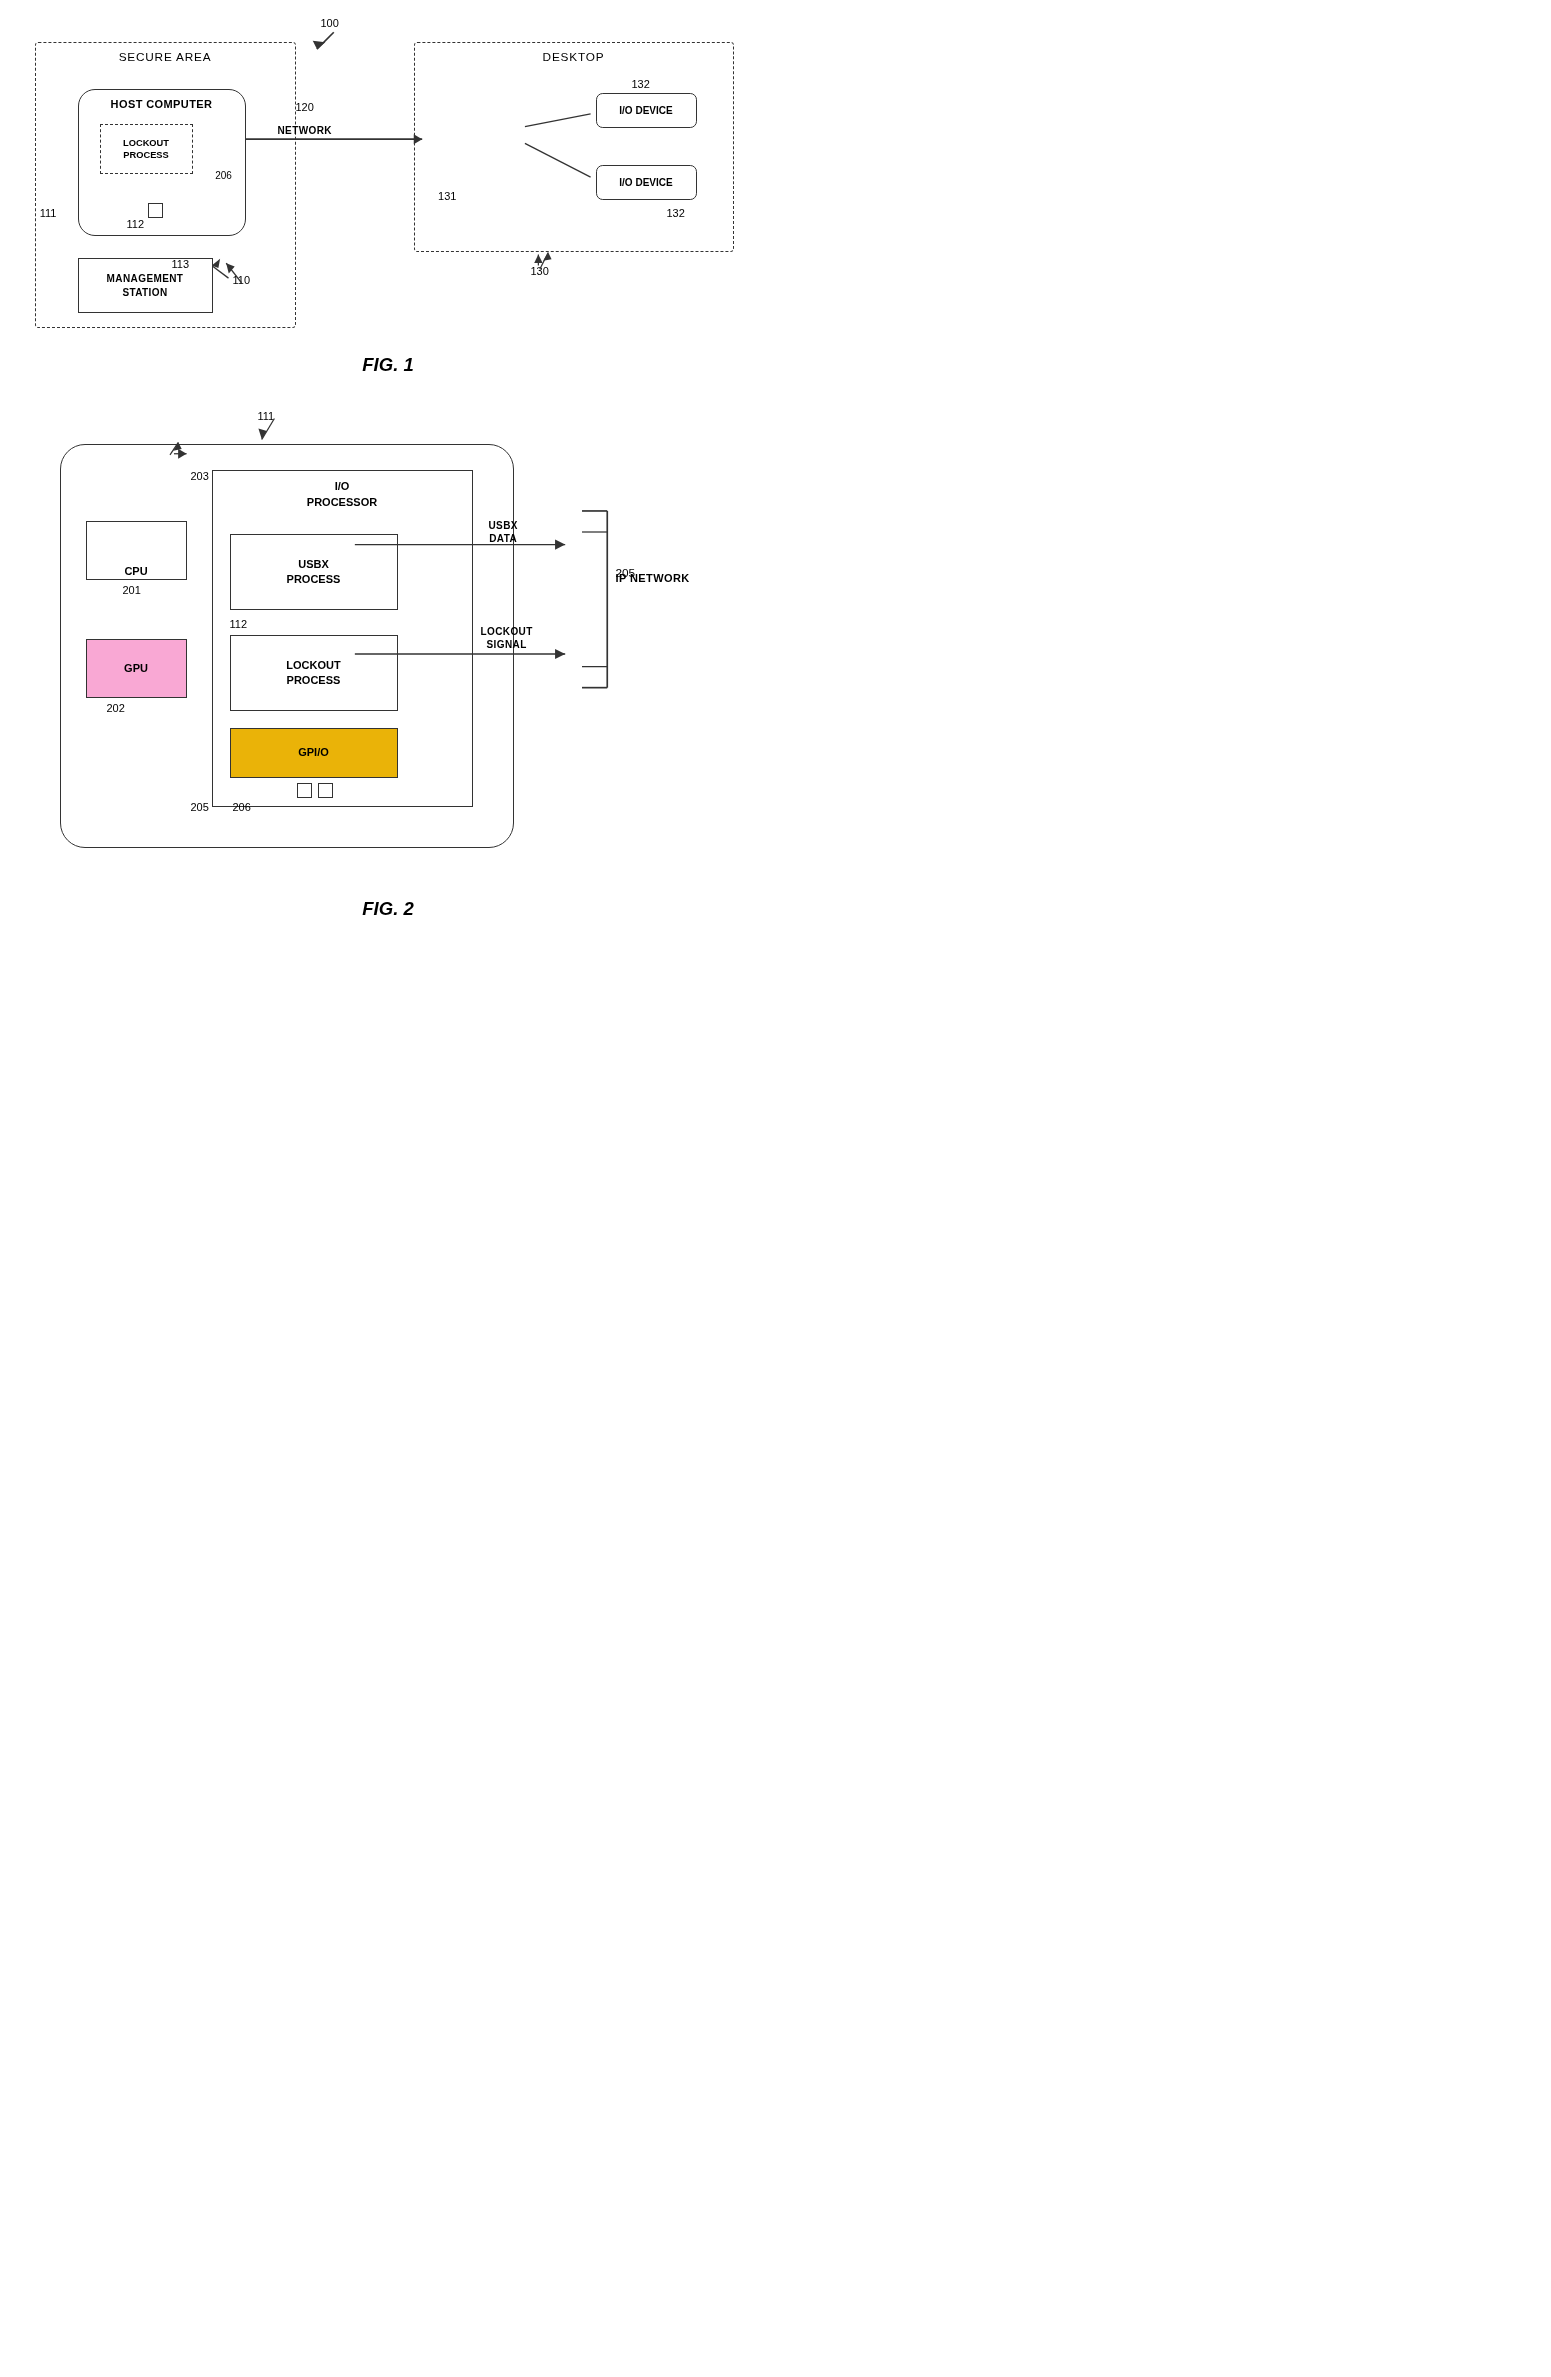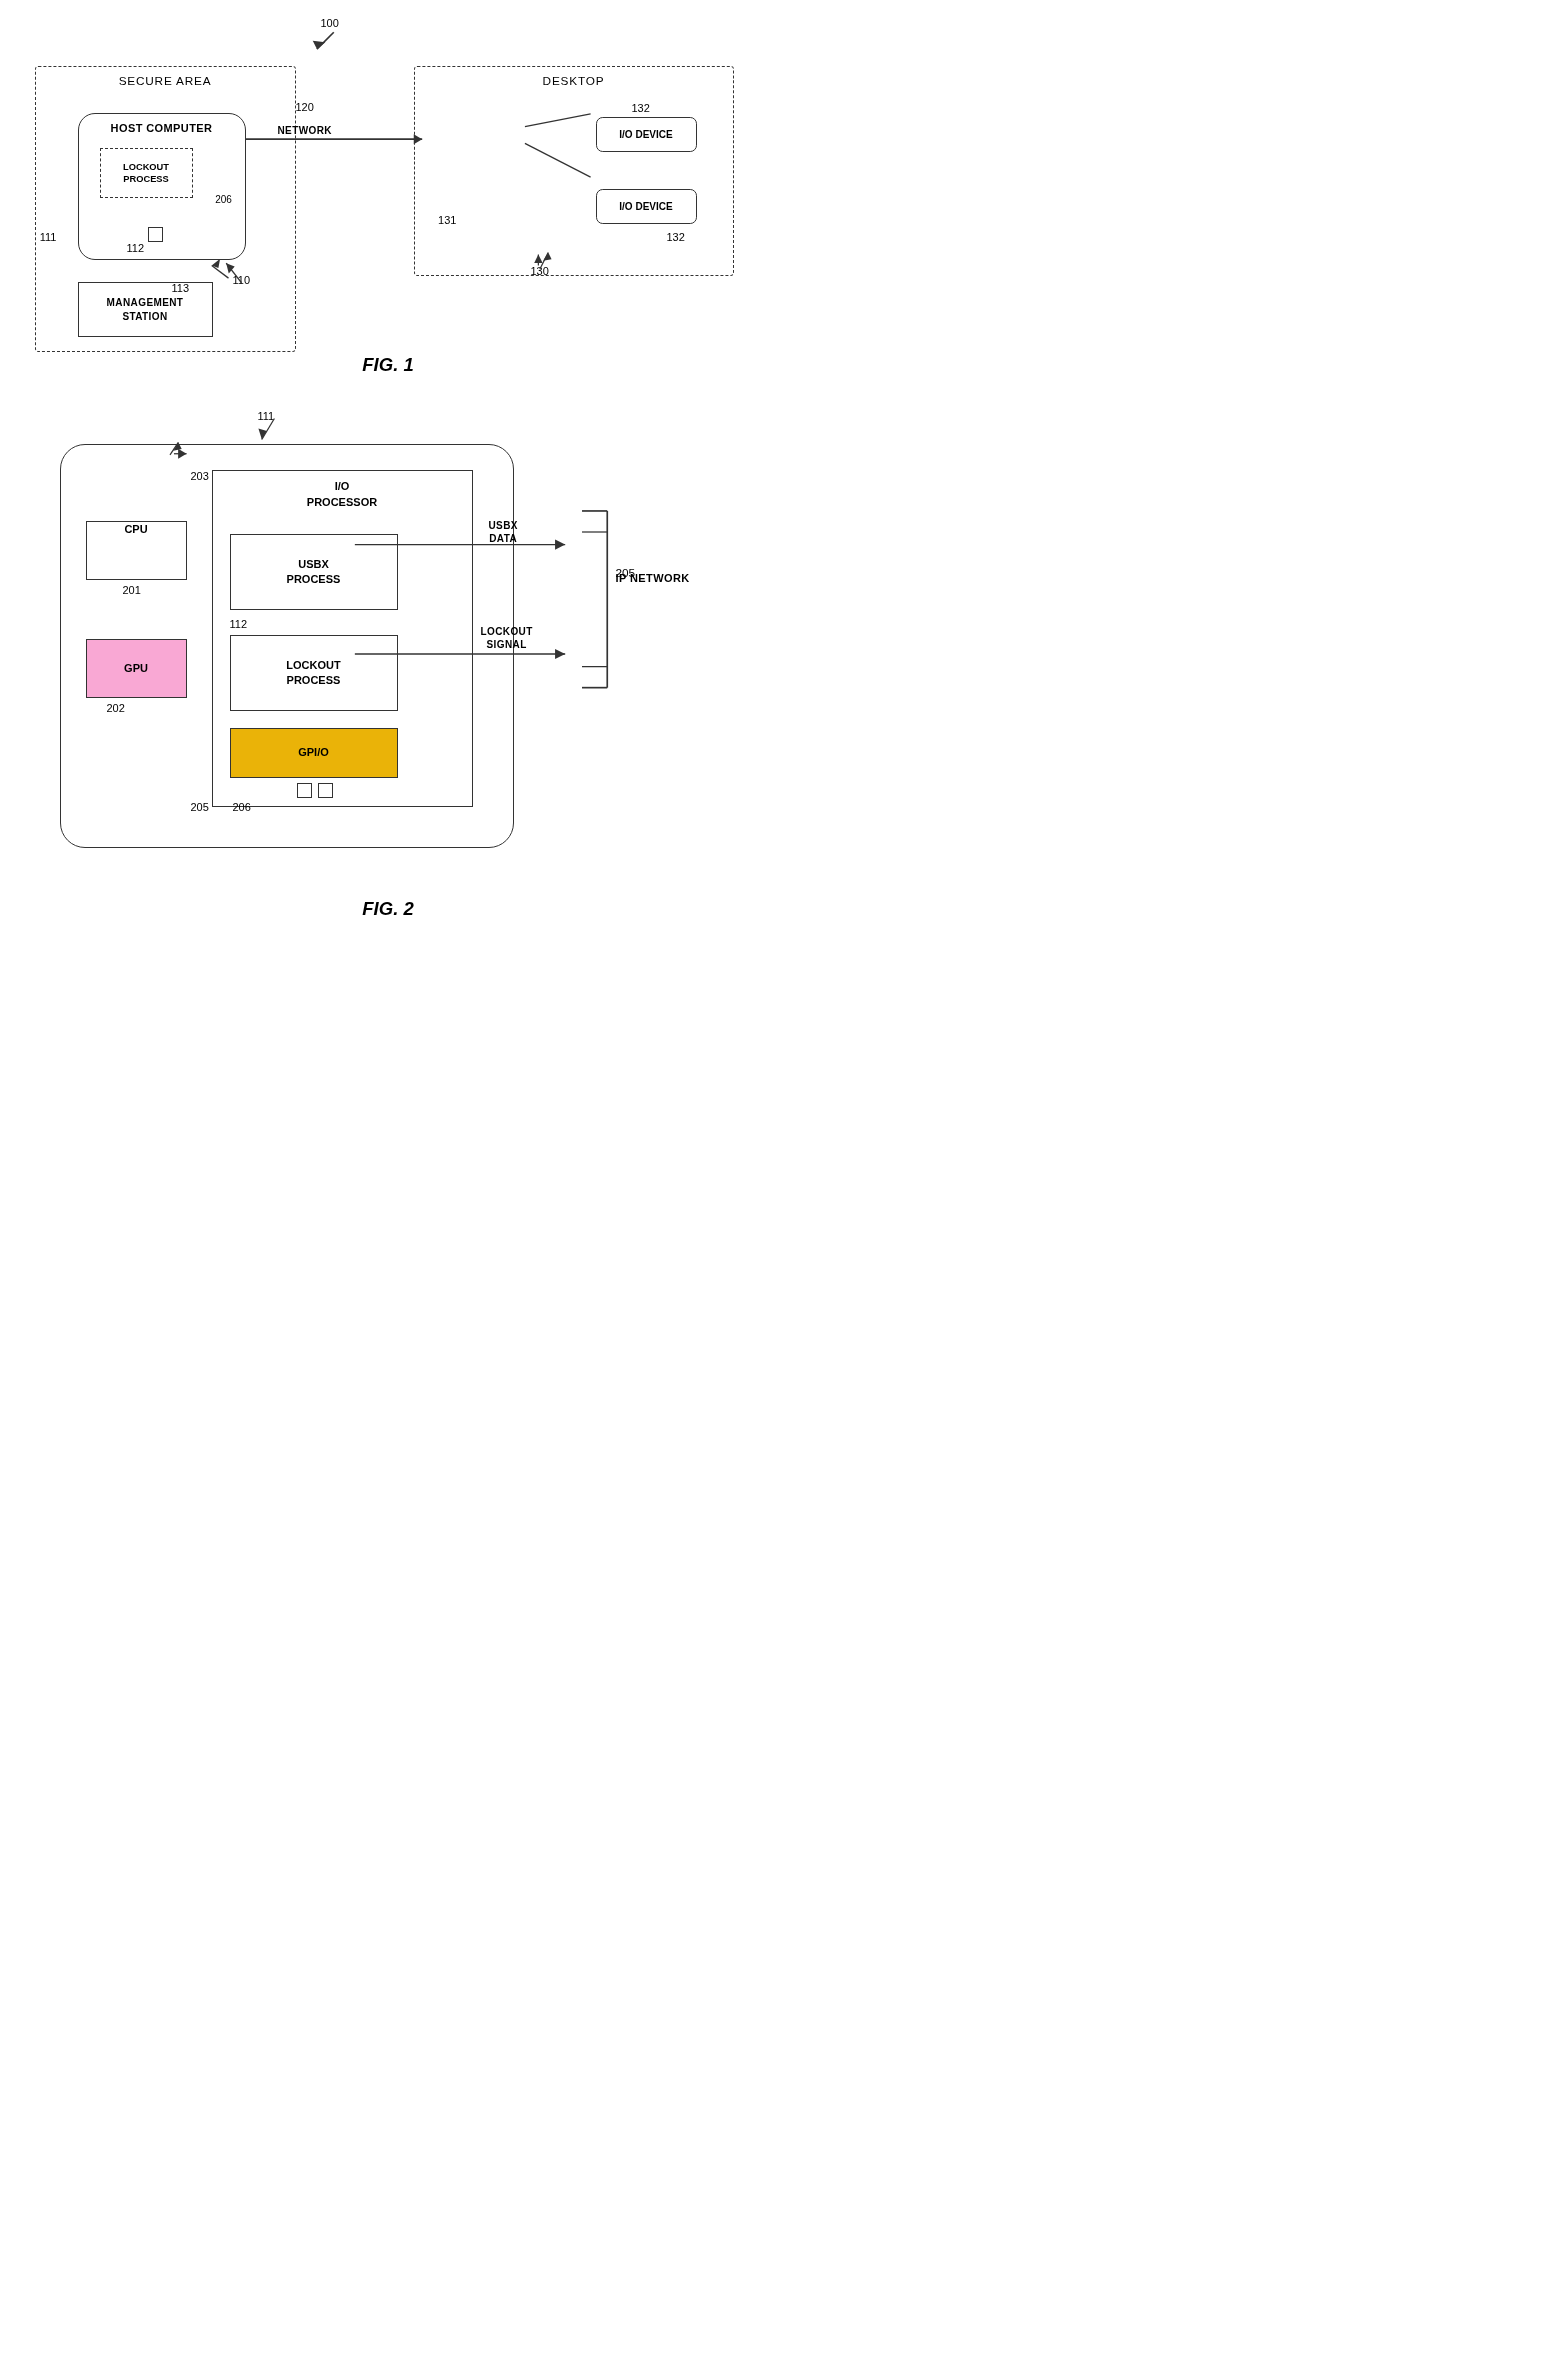--- a/index.html
+++ b/index.html
@@ -42,21 +42,20 @@
       font-weight: bold;
       text-align: center;
       margin-top: 0;
     }
 
     
     .dashed-box {
       border: 1.7px dashed #333;
       position: absolute;
       border-radius: 3.4px;
-      margin-top: 24px;
     }
 
     .secure-area-box {
       left: 17px;
       top: 25px;
       width: 261px;
       height: 286px;
     }
 
     .desktop-box {
@@ -408,21 +407,21 @@
 
       <span class="ref-num" style="left: 240px; top: 0px;">111</span>
 
       <svg style="position:absolute; left:227px; top:0px; width:42px; height:38px;" viewBox="0 0 50 45" width="42" height="38">
         <line x1="35" y1="10" x2="20" y2="35" stroke="#333" stroke-width="1.5"></line>
         <polygon points="20,35 16,22 26,25" fill="#333"></polygon>
       </svg>
 
       <div class="host-big-box">
 
-        <div class="cpu-box" style="position:absolute; left:25px; top:76px; width:101px; height:59px; display:flex; align-items:flex-start; justify-content:center;">
+        <div class="cpu-box" style="position:absolute; left:25px; top:76px; width:101px; height:59px; display:flex; align-items:flex-end; justify-content:center;">
           <span class="box-label">CPU</span>
         </div>
 
         <div class="gpu-box" style="position:absolute; left:25px; top:194px; width:101px; height:59px; display:flex; align-items:center; justify-content:center;">
           <span class="box-label">GPU</span>
         </div>
 
         <span class="ref-num" style="left:46px; top:139px;margin-left:16px;">201</span>
 
         <span class="ref-num" style="left:46px; top:257px;">202</span>

